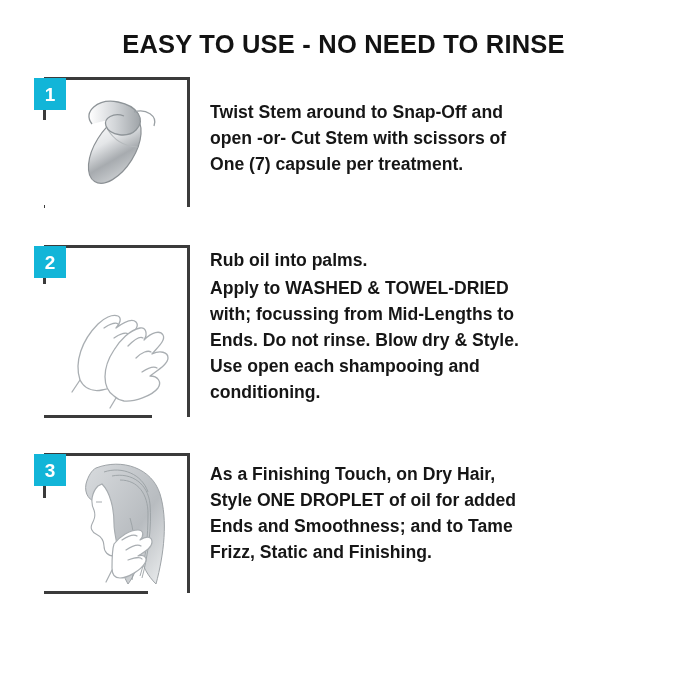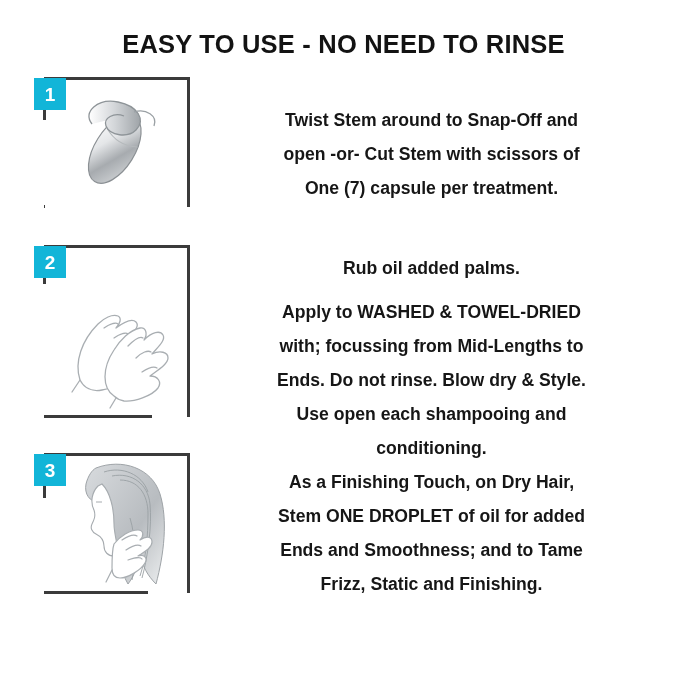--- a/index.html
+++ b/index.html
@@ -88,22 +88,21 @@
   }
   .step-text {
     flex: 1 1 auto;
     padding-left: 20px;
     font-size: 17.6px;
     font-weight: bold;
     line-height: 1.48;
     color: #161616;
   }
   .step-text p {
-    margin: 8px;
-    text-align: center;
+    margin: 0;
   }
   
   #step-1 { height: 150px; }
   #step-1 .frame { height: 130px; width: 146px; }
   #step-1 .frame::before { height: 40px; }
   #step-1 .frame::after { width: 1px; }
   #step-1 .step-text { padding-top: 22px; }
 
   #step-2 { height: 190px; margin-top: 18px; }
   #step-2 .frame { height: 172px; width: 146px; }
@@ -186,21 +185,21 @@
               <path d="M84 88 C90 84 96 82 99 84" fill="none"></path>
 
               <path d="M22 96 L14 108" fill="none"></path>
               <path d="M58 114 L52 124" fill="none"></path>
             </g>
           </svg>
         </div>
       </div>
     </div>
     <div class="step-text">
-      <p>Rub oil added palms.</p>
+      <p>Rub oil into palms.</p>
       <div class="gap-sm"></div>
       <p>Apply to WASHED &amp; TOWEL-DRIED</p>
       <p>with; focussing from Mid-Lengths to</p>
       <p>Ends. Do not rinse. Blow dry &amp; Style.</p>
       <p>Use open each shampooing and</p>
       <p>conditioning.</p>
     </div>
   </div>
 
   <div class="step" id="step-3">
@@ -236,19 +235,19 @@
               <path d="M70 92 C76 88 82 86 85 88" fill="none"></path>
               <path d="M72 102 C78 100 84 98 86 101" fill="none"></path>
               <path d="M56 112 L50 124" fill="none"></path>
             </g>
           </svg>
         </div>
       </div>
     </div>
     <div class="step-text">
       <p>As a Finishing Touch, on Dry Hair,</p>
-      <p>Stem ONE DROPLET of oil for added</p>
+      <p>Style ONE DROPLET of oil for added</p>
       <p>Ends and Smoothness; and to Tame</p>
       <p>Frizz, Static and Finishing.</p>
     </div>
   </div>
 
 </div>
 
 </body></html>

